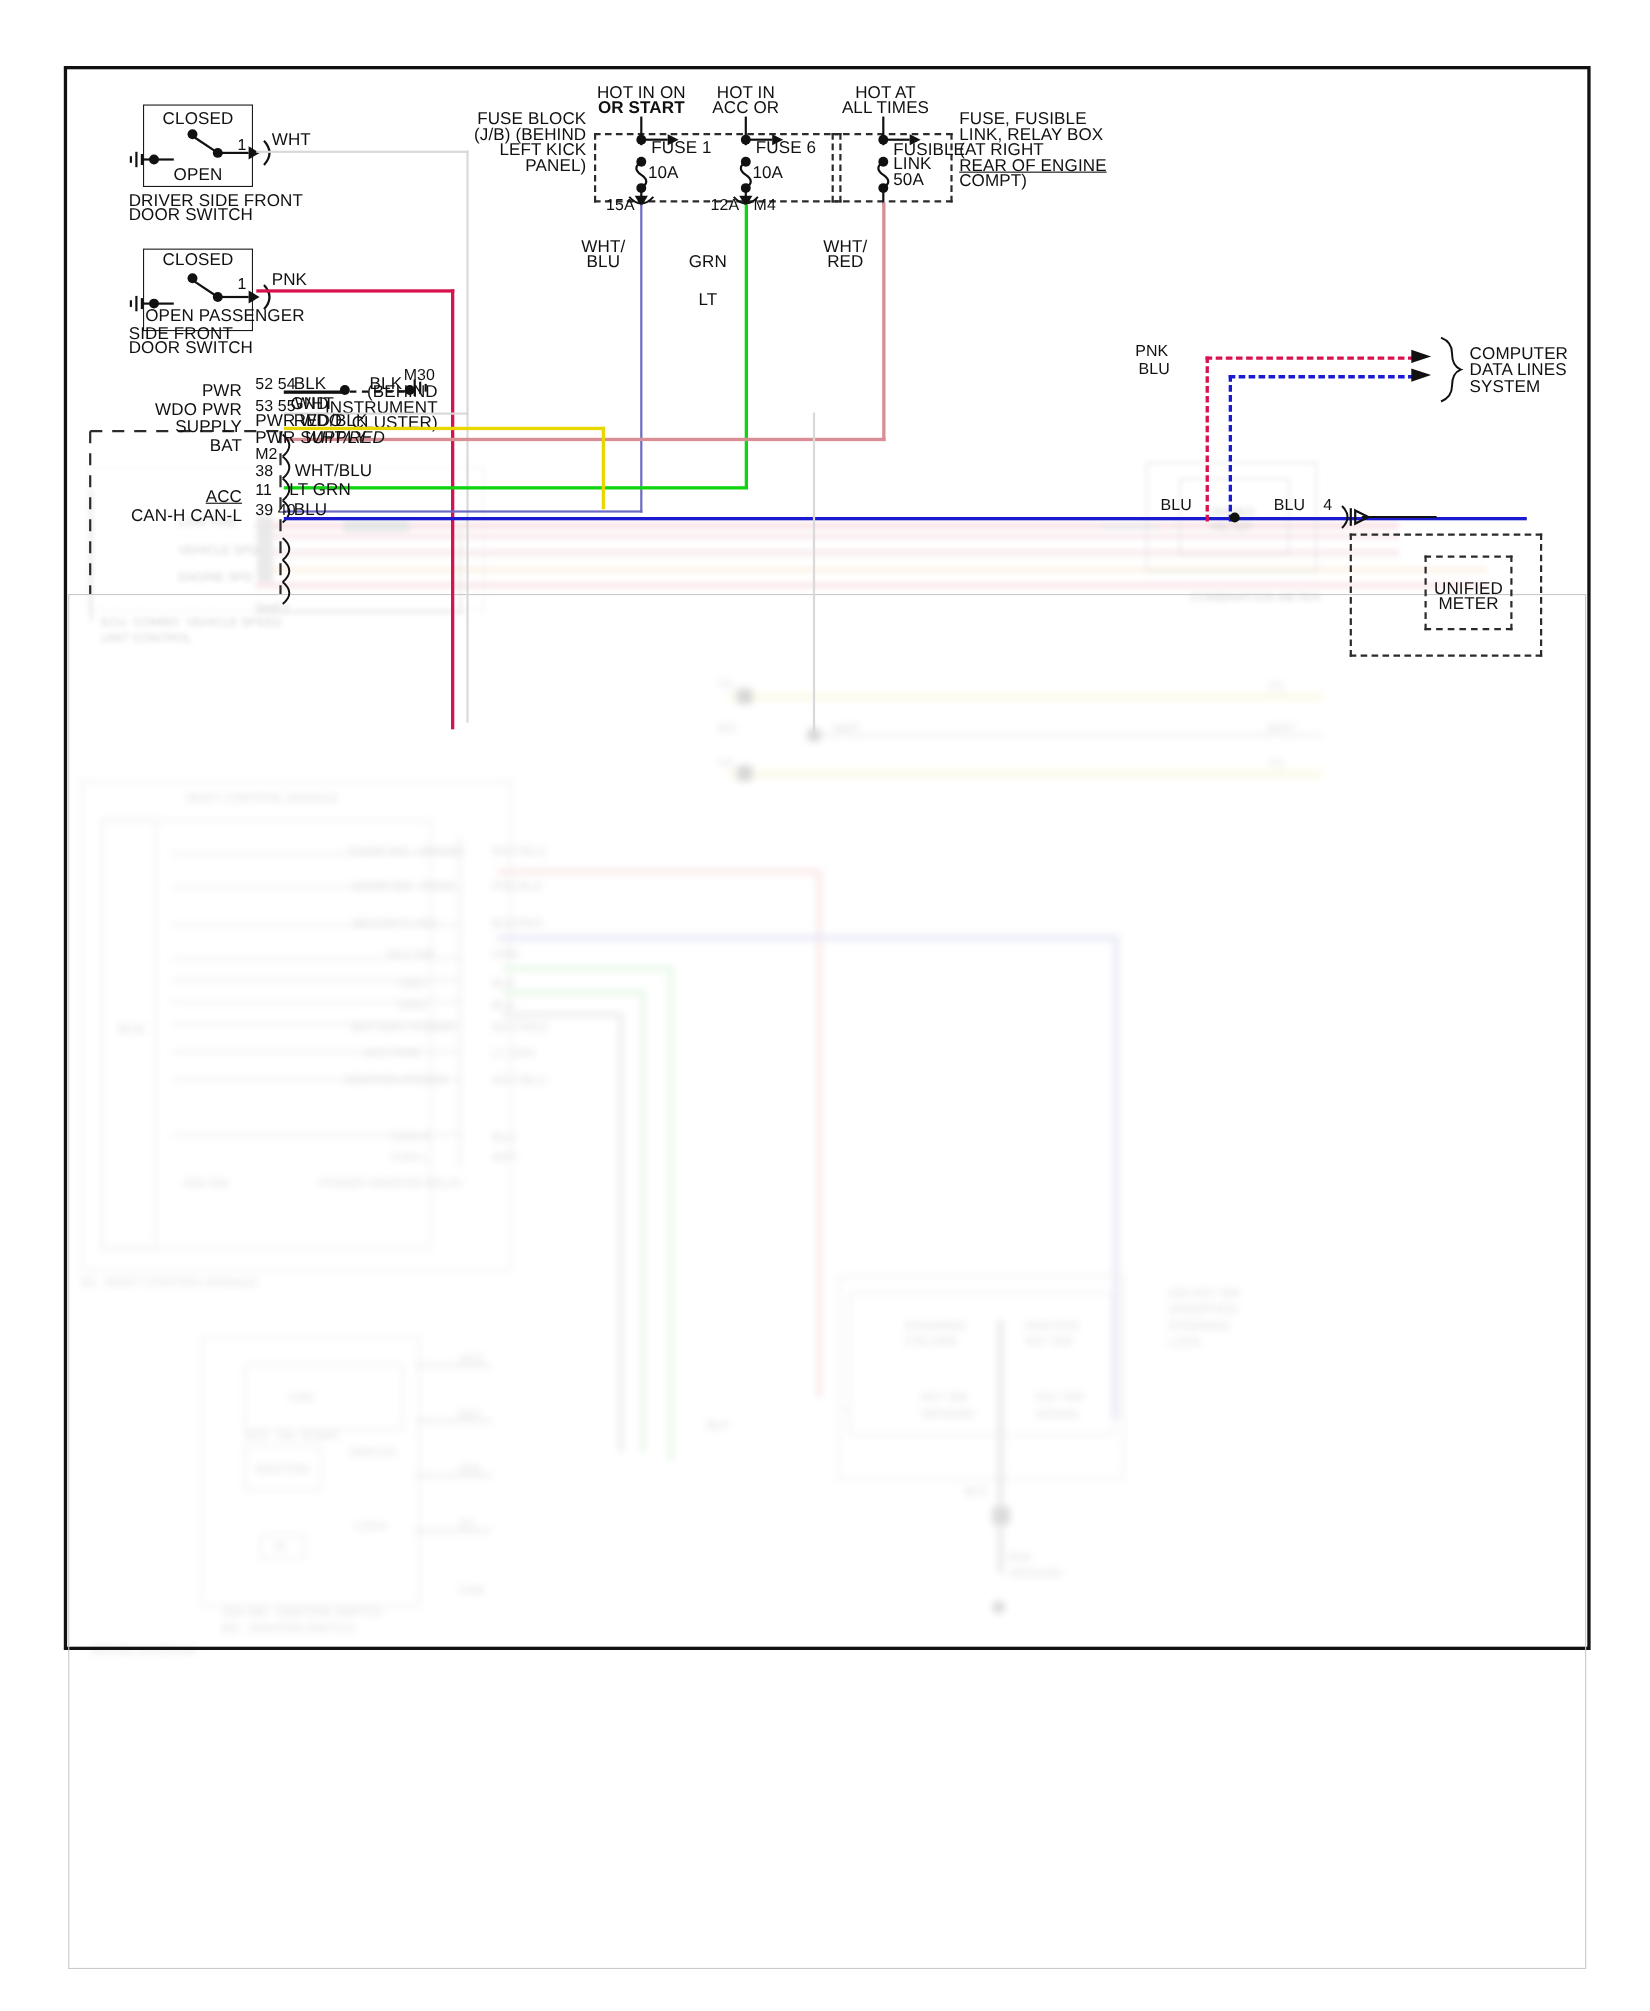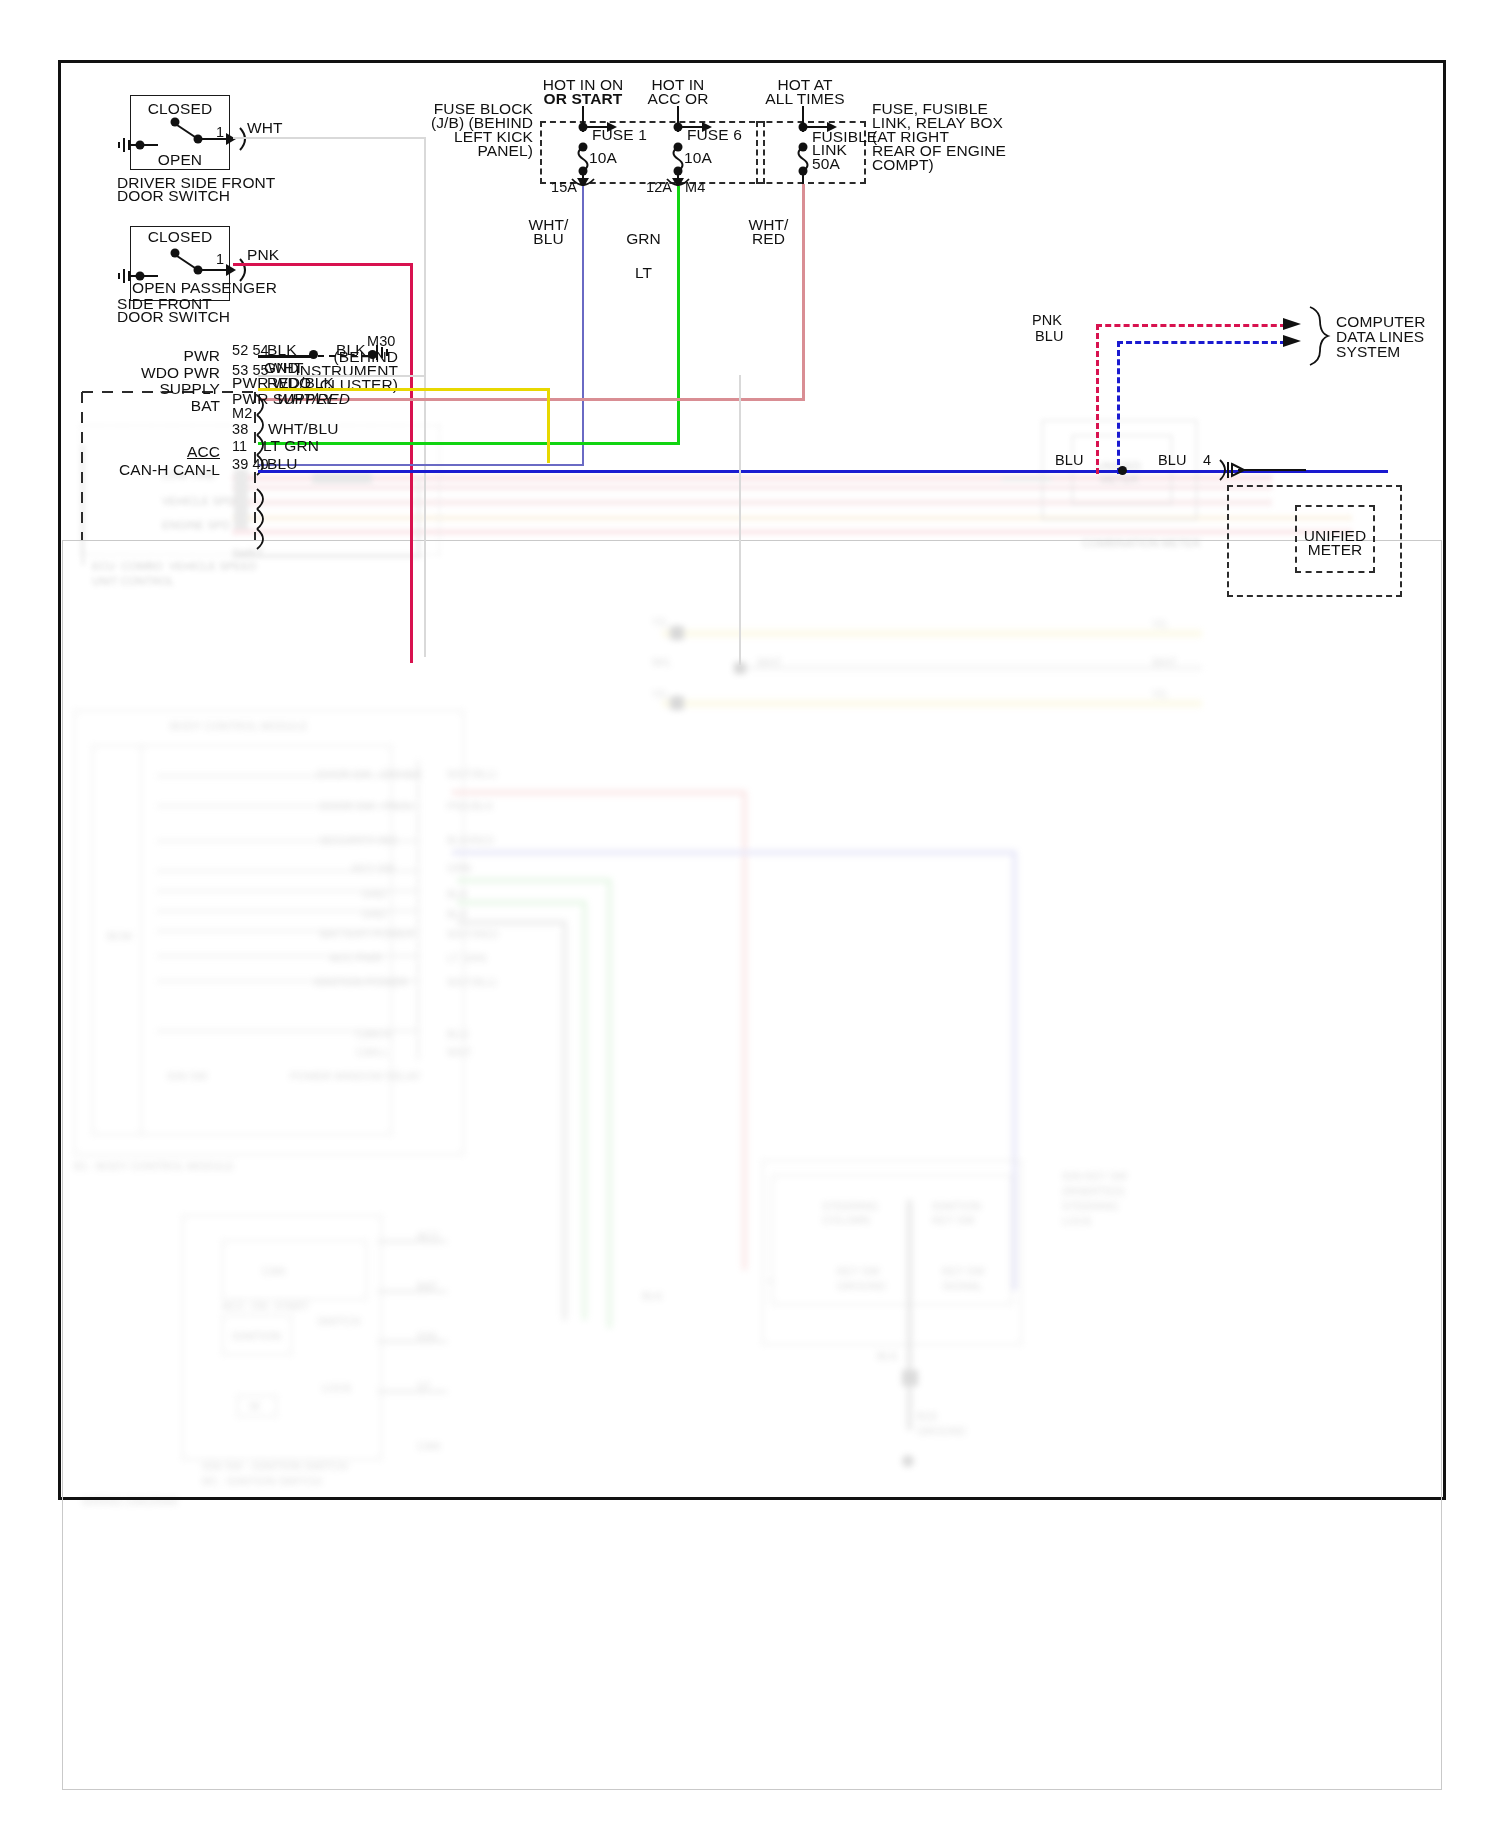--- a/index.html
+++ b/index.html
@@ -327,21 +327,21 @@
   <div class="lbl" style="left:812px;top:142px;">LINK</div>
   <div class="lbl" style="left:812px;top:156px;">50A</div>
   <div class="wire v w-whtred" style="left:802px;top:184px;height:217px;width:3px;"></div>
   <div class="lbl c" style="left:741px;top:217px;width:55px;">WHT/</div>
   <div class="lbl c" style="left:741px;top:231px;width:55px;">RED</div>
   <div class="wire h w-whtred" style="left:258px;top:398px;width:547px;height:3px;"></div>
 
   <div class="lbl" style="left:872px;top:101px;">FUSE, FUSIBLE</div>
   <div class="lbl" style="left:872px;top:115px;">LINK, RELAY BOX</div>
   <div class="lbl" style="left:872px;top:129px;">(AT RIGHT</div>
-  <div class="lbl" style="left:872px;top:143px;">REAR OF ENGINE</div>
+  <div class="lbl" style="left:872px;top:143px;text-decoration:underline;">REAR OF ENGINE</div>
   <div class="lbl" style="left:872px;top:157px;">COMPT)</div>
 
   <div class="lbl r" style="left:278px;top:349px;width:120px;">(BEHIND</div>
   <div class="lbl r" style="left:278px;top:363px;width:120px;">INSTRUMENT</div>
   <div class="lbl r" style="left:278px;top:377px;width:120px;">CLUSTER)</div>
 
   <svg style="left:80px;top:390px;width:190px;height:150px;">
     <line x1="2" y1="2" x2="175" y2="2" stroke="#2b2b2b" stroke-width="2" stroke-dasharray="11 9"></line>
     <line x1="2" y1="2" x2="2" y2="150" stroke="#2b2b2b" stroke-width="2" stroke-dasharray="11 9"></line>
     <line x1="175" y1="2" x2="175" y2="150" stroke="#2b2b2b" stroke-width="2" stroke-dasharray="11 9"></line>

